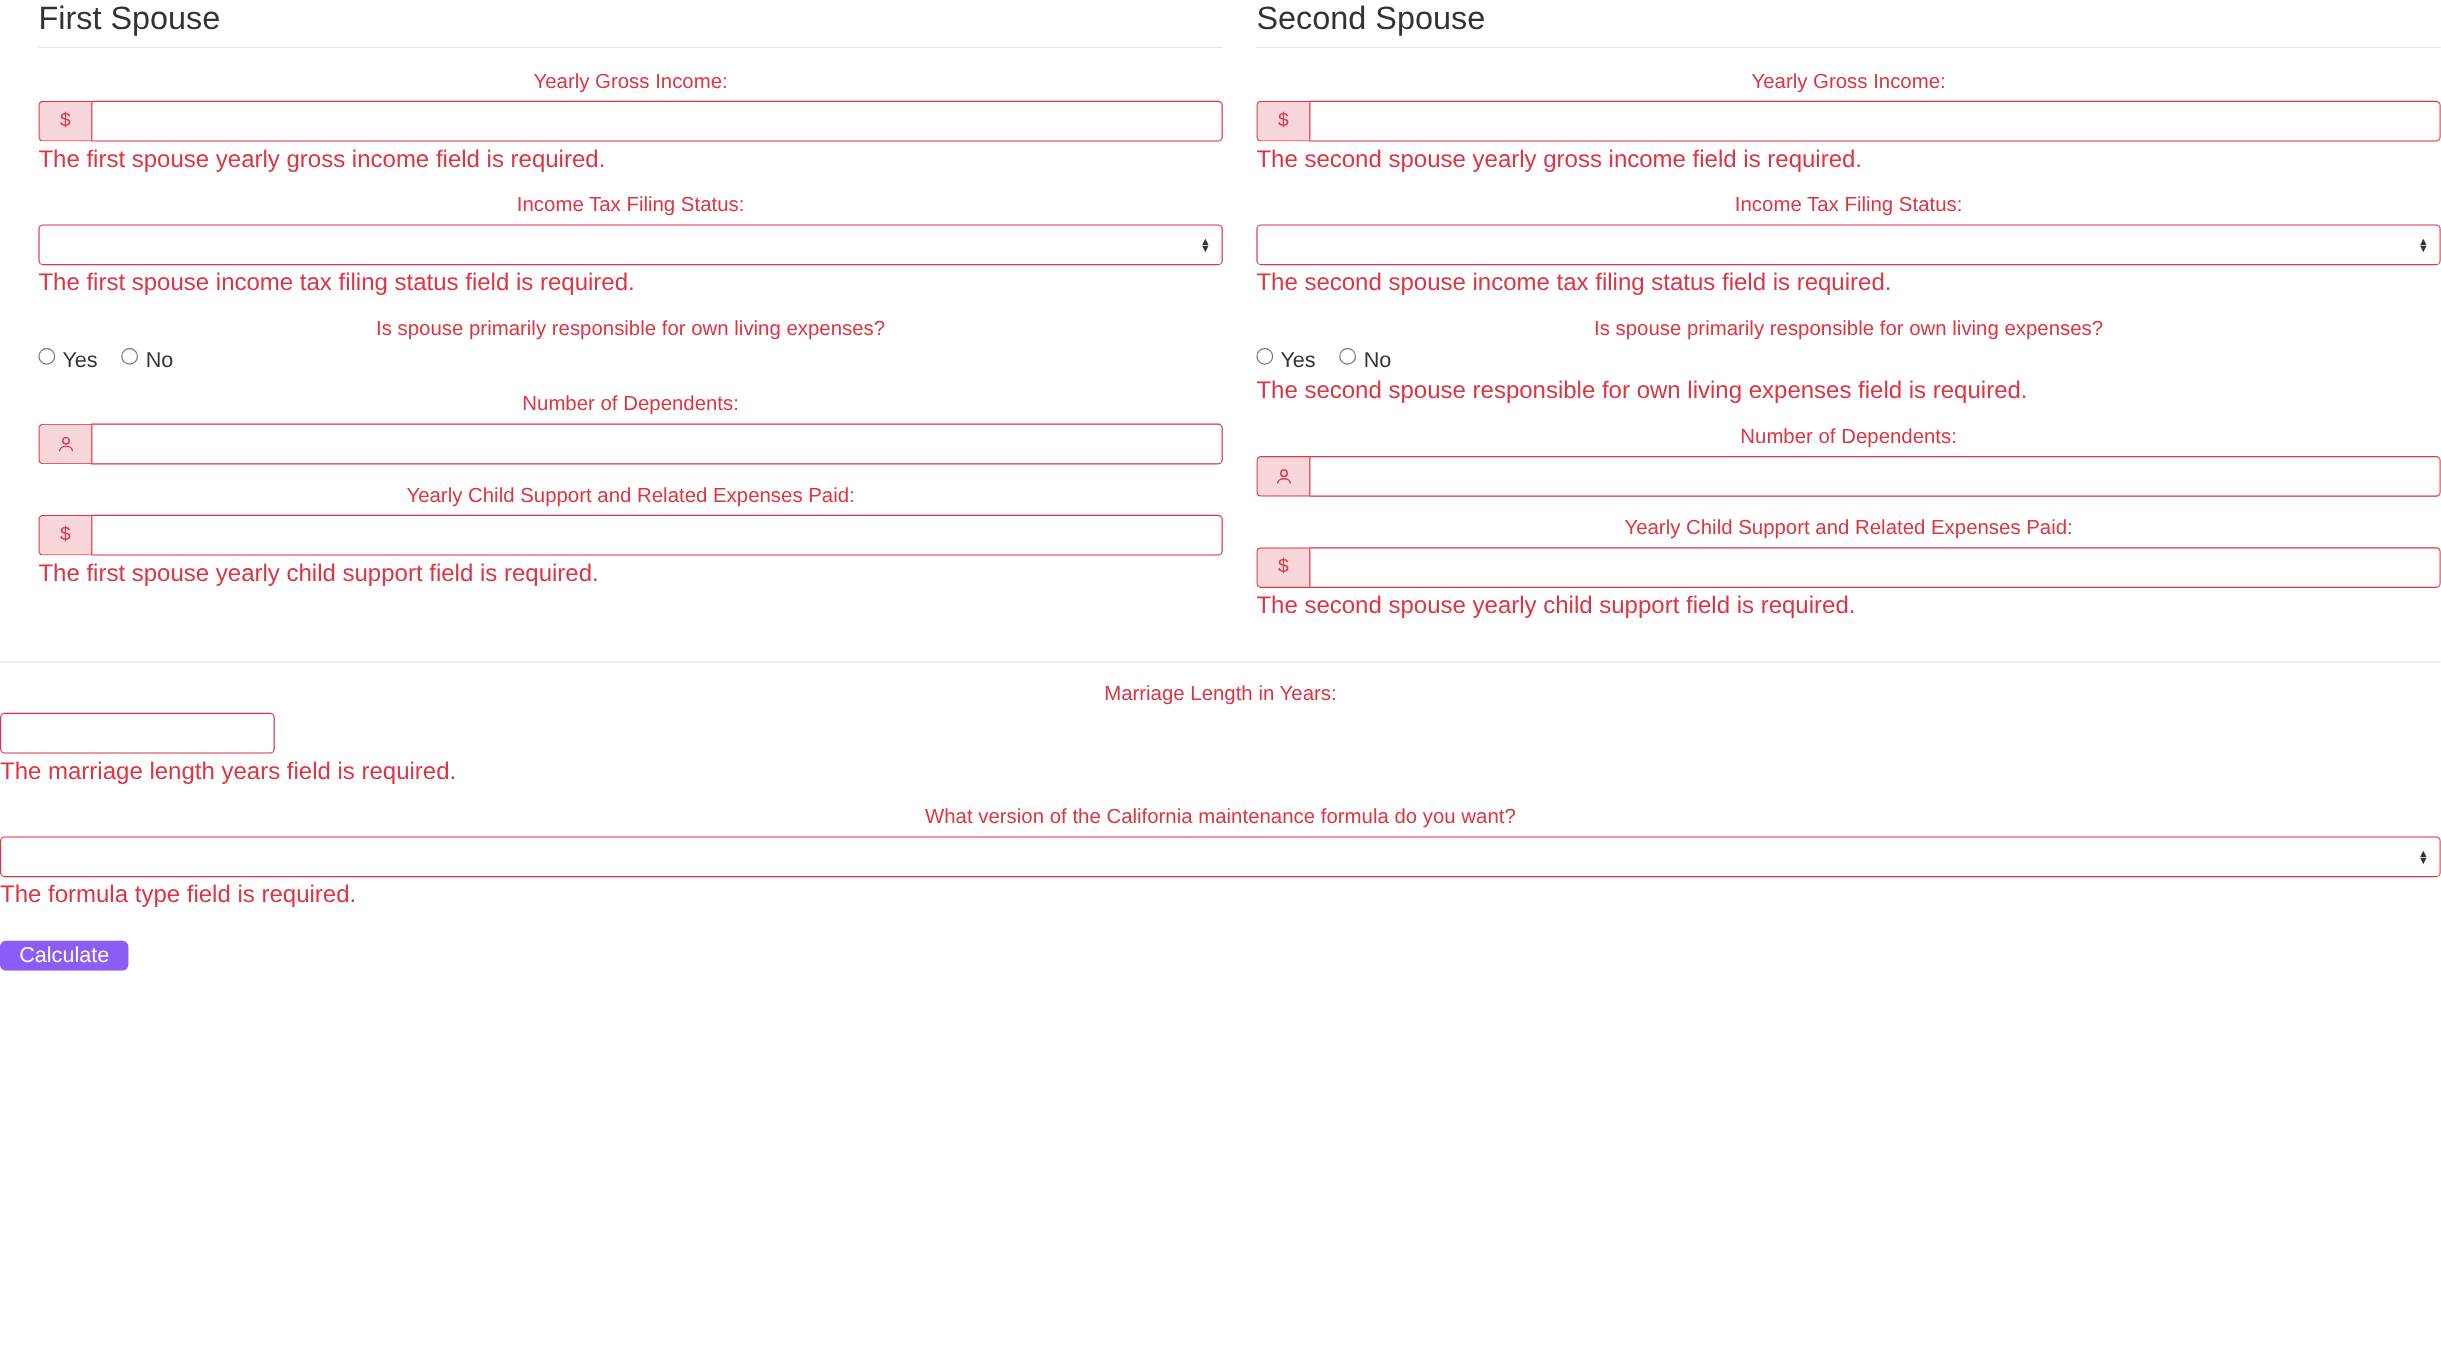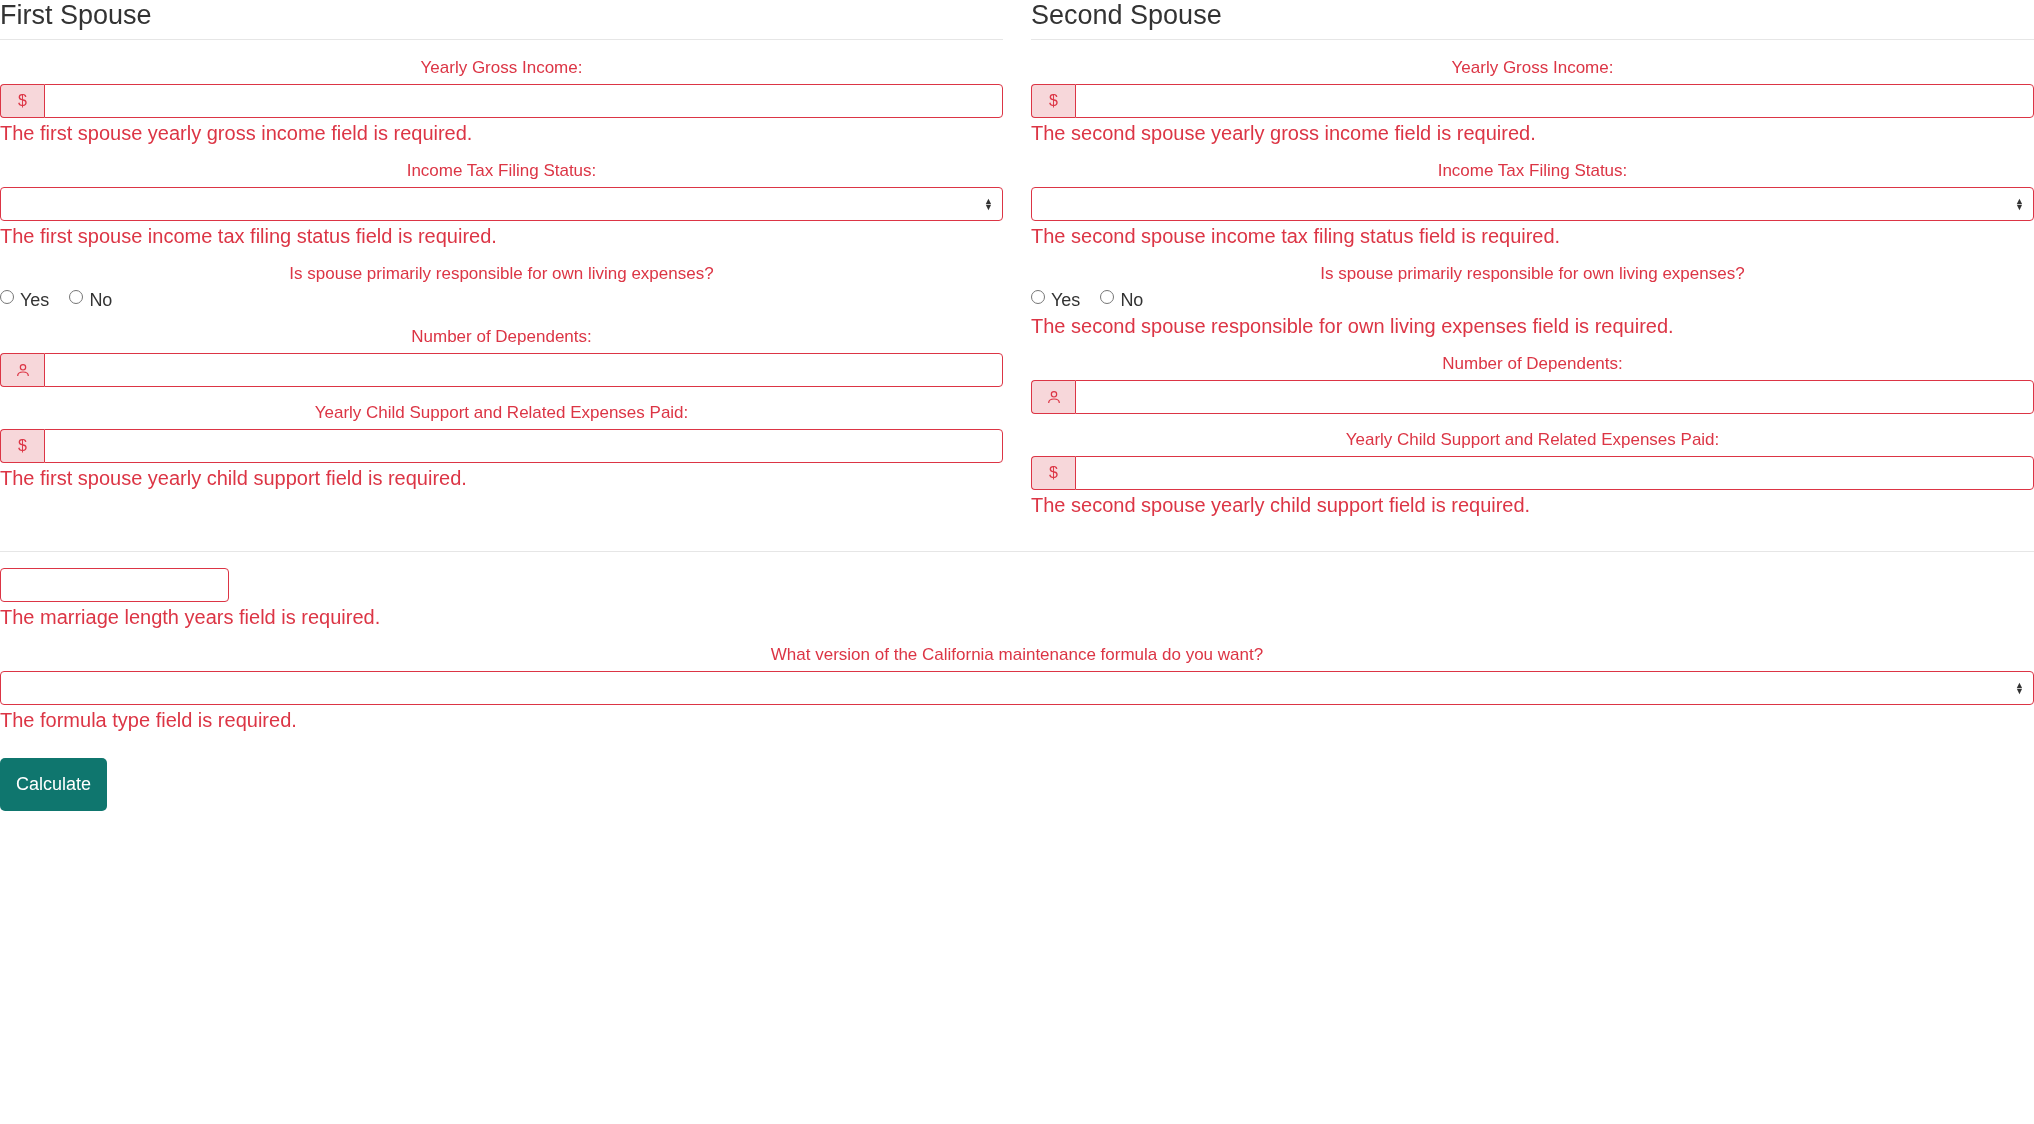--- a/index.html
+++ b/index.html
@@ -16,20 +16,21 @@
       padding: 0;
     }
 
     .container {
       width: 100%;
     }
 
     .two-col {
       display: flex;
       gap: 28px;
+      padding-left: 32px;
     }
 
     .col {
       flex: 1;
       min-width: 0;
     }
 
     h2.section-title {
       font-size: 27px;
       font-weight: 400;
@@ -157,24 +158,24 @@
       margin-top: 18px;
     }
 
     hr.full-hr {
       border: none;
       border-top: 1px solid #e6e6e6;
       margin-bottom: 16px;
     }
 
     .btn-calc {
-      background: #0f766e;
+      background: #8b5cf6;
       color: #fff;
       font-size: 18px;
-      padding: 16px 16px;
+      padding: 2px 16px;
       border: none;
       border-radius: 5px;
       cursor: pointer;
       margin-top: 10px;
     }
   </style>
 </head>
 <body>
 
 <div class="container">
@@ -305,20 +306,21 @@
         <span class="error-msg">The second spouse yearly child support field is required.</span>
       </div>
     </div>
 
   </div>
 
   <div class="bottom-section">
     <hr class="full-hr">
 
     <div class="form-group">
+      <label class="label">Marriage Length in Years:</label>
       <input type="text" class="form-control full" style="">
       <span class="error-msg">The marriage length years field is required.</span>
     </div>
 
     <div class="form-group">
       <label class="label">What version of the California maintenance formula do you want?</label>
       <div class="select-wrap">
         <select class="form-control"></select>
         <span class="select-arrows">
             <span>▲</span>

